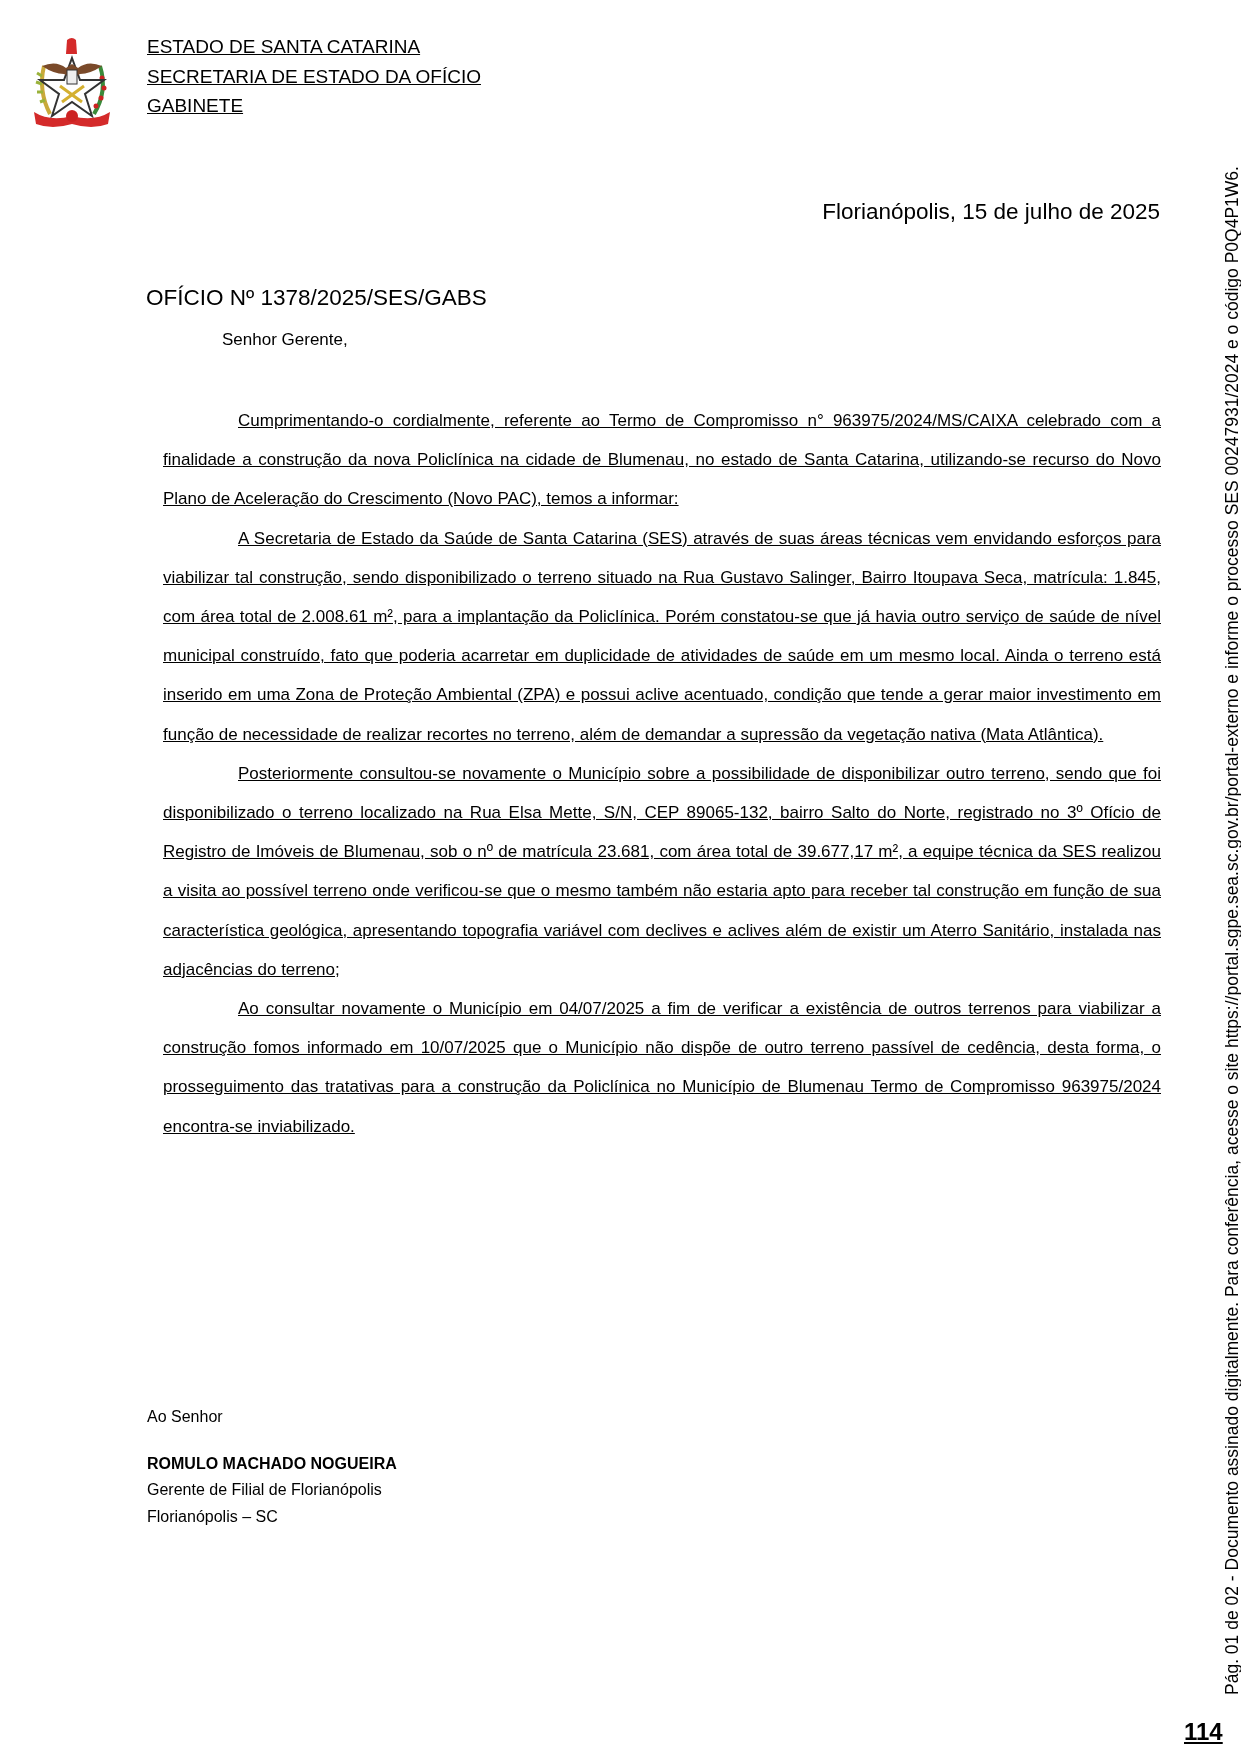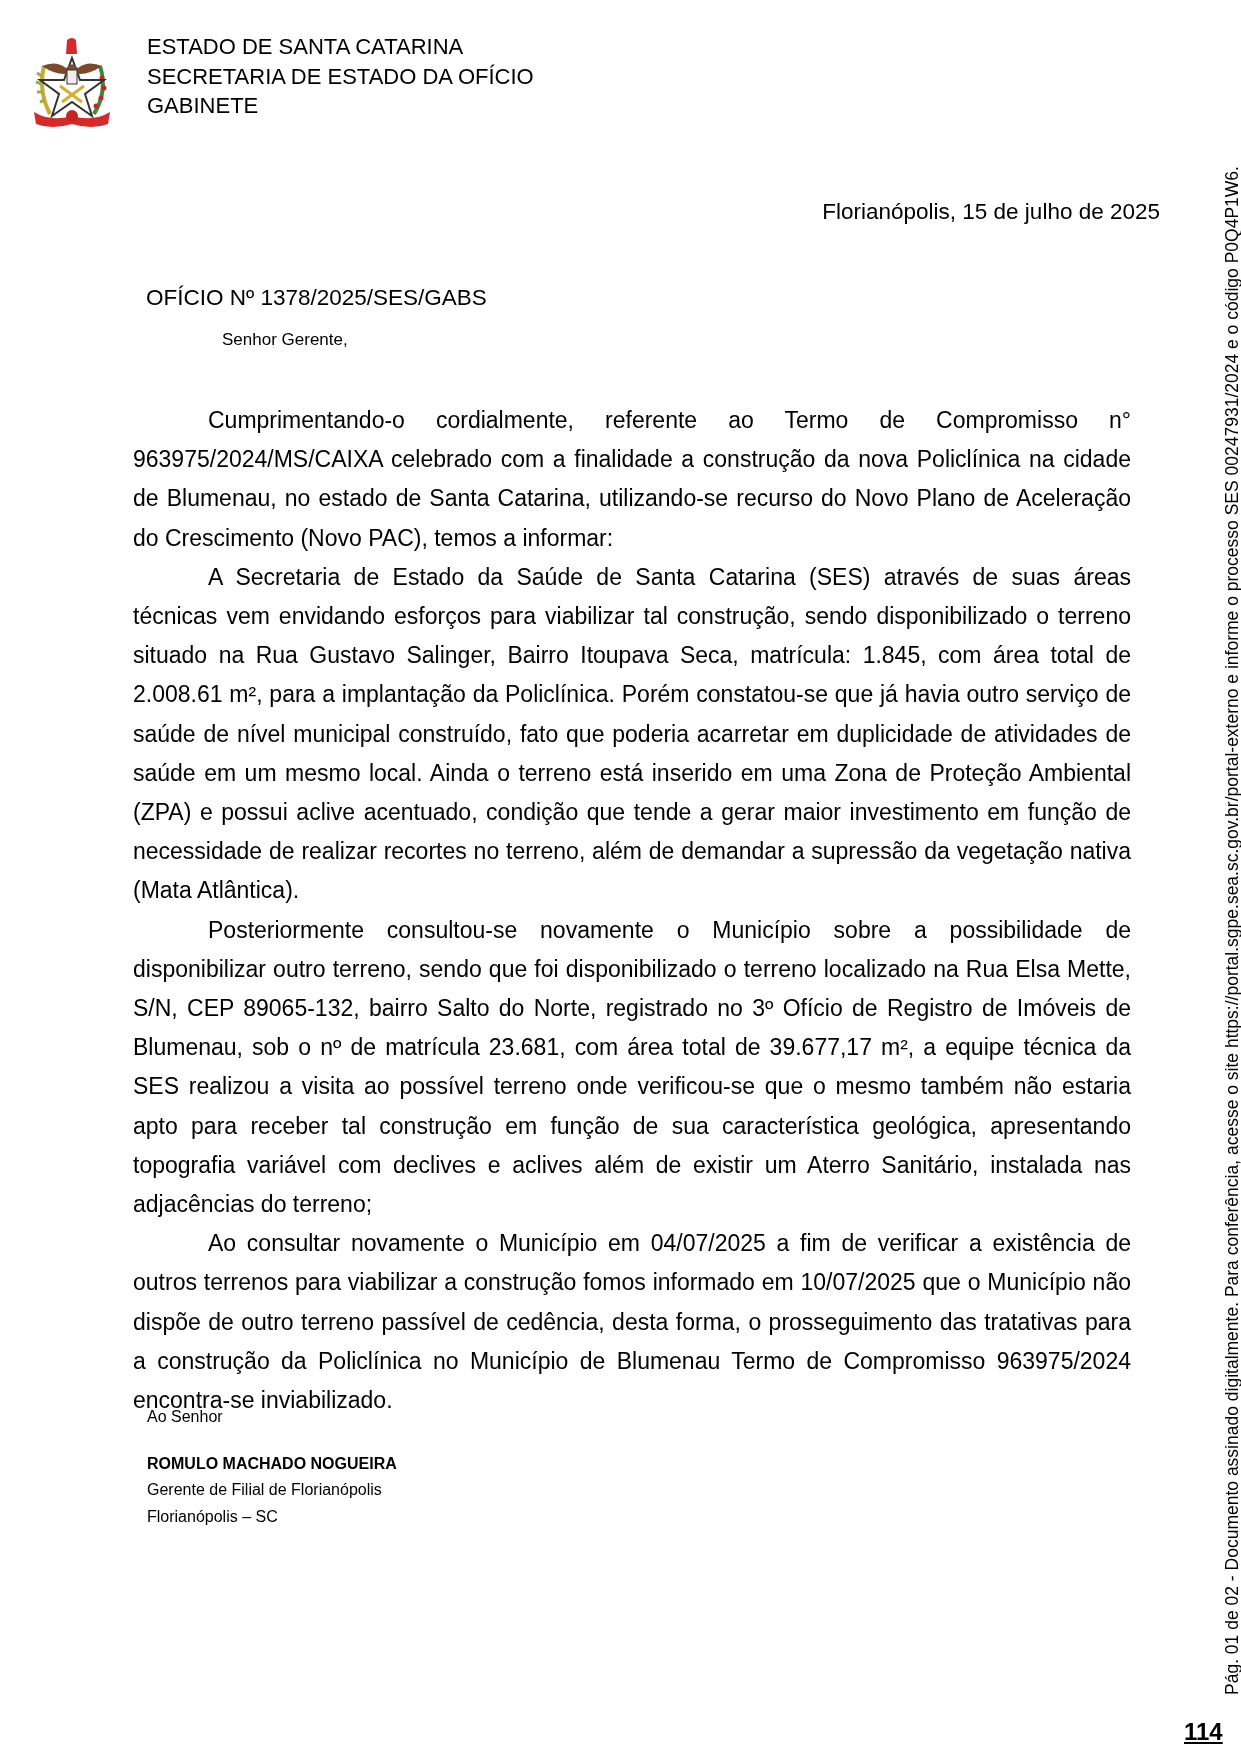--- a/index.html
+++ b/index.html
@@ -1,28 +1,28 @@
 <!DOCTYPE html>
 <html><head>
   <meta charset="utf-8">
   <style>
     html, body { margin: 0; padding: 0; background: #ffffff; }
     body {
       width: 1241px; height: 1754px; position: relative; overflow: hidden;
       font-family: "Liberation Sans", sans-serif; color: #000;
     }
     .crest { position: absolute; left: 30px; top: 36px; width: 84px; height: 96px; }
-    .header { position: absolute; left: 147px; top: 32px; font-size: 22px; line-height: 29.5px; }
+    .header { position: absolute; left: 147px; top: 32px; font-size: 19px; line-height: 29.5px; text-decoration: underline; }
     .header div { white-space: nowrap; }
     .date { position: absolute; right: 81px; top: 199px; font-size: 22.5px; white-space: nowrap; }
     .oficio { position: absolute; left: 146px; top: 237px; font-size: 22.5px; white-space: nowrap; margin-top: 48px; }
     .salutation { position: absolute; left: 222px; top: 330px; font-size: 17px; white-space: nowrap; }
     .body {
-      position: absolute; left: 133px; top: 401px; width: 998px;
-      font-size: 23px; line-height: 39.2px; text-align: justify;
+      position: absolute; left: 163px; top: 401px; width: 998px;
+      font-size: 17px; line-height: 39.2px; text-align: justify; text-decoration: underline;
     }
     .body p { margin: 0; text-indent: 75px; }
     .addressee { position: absolute; left: 147px; top: 1404px; font-size: 16px; line-height: 26.6px; }
     .addressee div { white-space: nowrap; }
     .addressee .name { font-weight: bold; margin-top: 20px; }
     .side-note {
       position: absolute; left: 1222px; top: 1695px;
       transform-origin: 0 0; transform: rotate(-90deg);
       font-size: 17.5px; white-space: nowrap; color: #000;
     }

